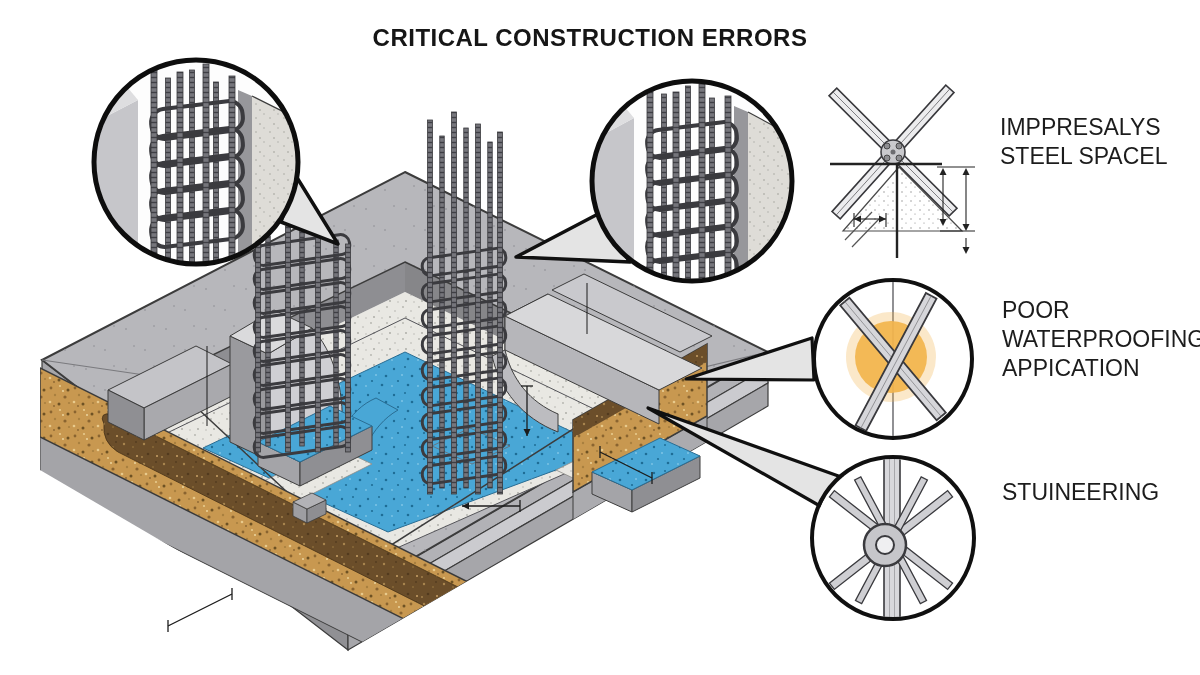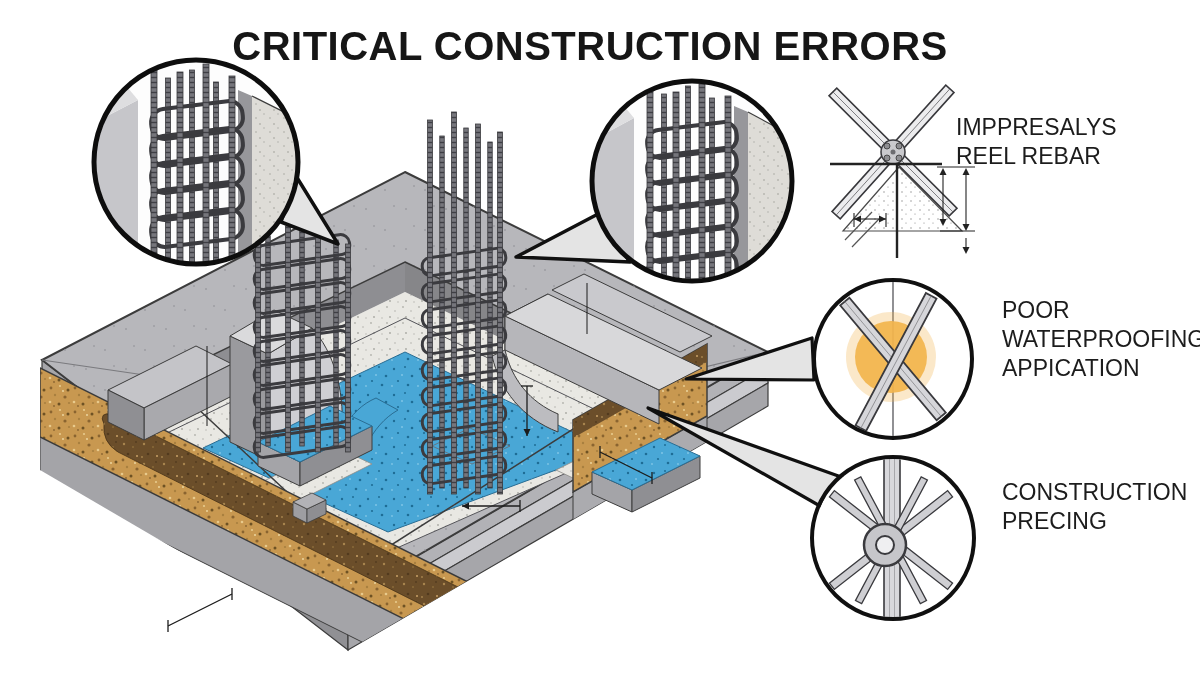--- a/index.html
+++ b/index.html
@@ -1,23 +1,23 @@
 <!DOCTYPE html>
 <html><head>
 <meta charset="utf-8">
 <style>
   html,body{margin:0;padding:0;background:#fff;}
   .stage{position:relative;width:1200px;height:675px;overflow:hidden;background:#fff;
          font-family:"Liberation Sans",sans-serif;}
   .stage svg{position:absolute;left:0;top:0;}
   .title{position:absolute;left:0;top:24px;width:1180px;text-align:center;
-         font-size:40px;font-weight:bold;color:#161616;letter-spacing:.5px;}
+         font-size:24px;font-weight:bold;color:#161616;letter-spacing:.5px;}
   .lbl{position:absolute;font-size:23px;color:#1c1c1c;line-height:29px;font-weight:400;}
   .lbl div{white-space:nowrap;}
-  #lbl-spacer{left:956px;top:113px;}
+  #lbl-spacer{left:1000px;top:113px;}
   #lbl-waterproofing{left:1002px;top:296px;}
   #lbl-supports{left:1002px;top:478px;}
 </style>
 </head>
 <body>
 
 <div class="stage">
 
 <svg width="1200" height="675" viewBox="0 0 1200 675">
 <defs>
@@ -387,27 +387,26 @@
     <circle cx="885" cy="545" r="9" fill="#efeff1" stroke="#3a3a3e" stroke-width="2"></circle>
   </g>
   <circle cx="893" cy="538" r="81" fill="none" stroke="#101010" stroke-width="4"></circle>
 </g>
 </svg>
 
 <div class="title">CRITICAL CONSTRUCTION ERRORS</div>
 
 <div class="lbl" id="lbl-spacer">
   <div>IMPPRESALYS</div>
-  <div>REEL REBAR</div>
+  <div>STEEL SPACEL</div>
 </div>
 
 <div class="lbl" id="lbl-waterproofing">
   <div>POOR</div>
   <div>WATERPROOFING</div>
   <div>APPICATION</div>
 </div>
 
 <div class="lbl" id="lbl-supports">
-  <div>CONSTRUCTION</div>
-  <div>PRECING</div>
+  <div>STUINEERING</div>
 </div>
 
 </div>
 
 </body></html>

